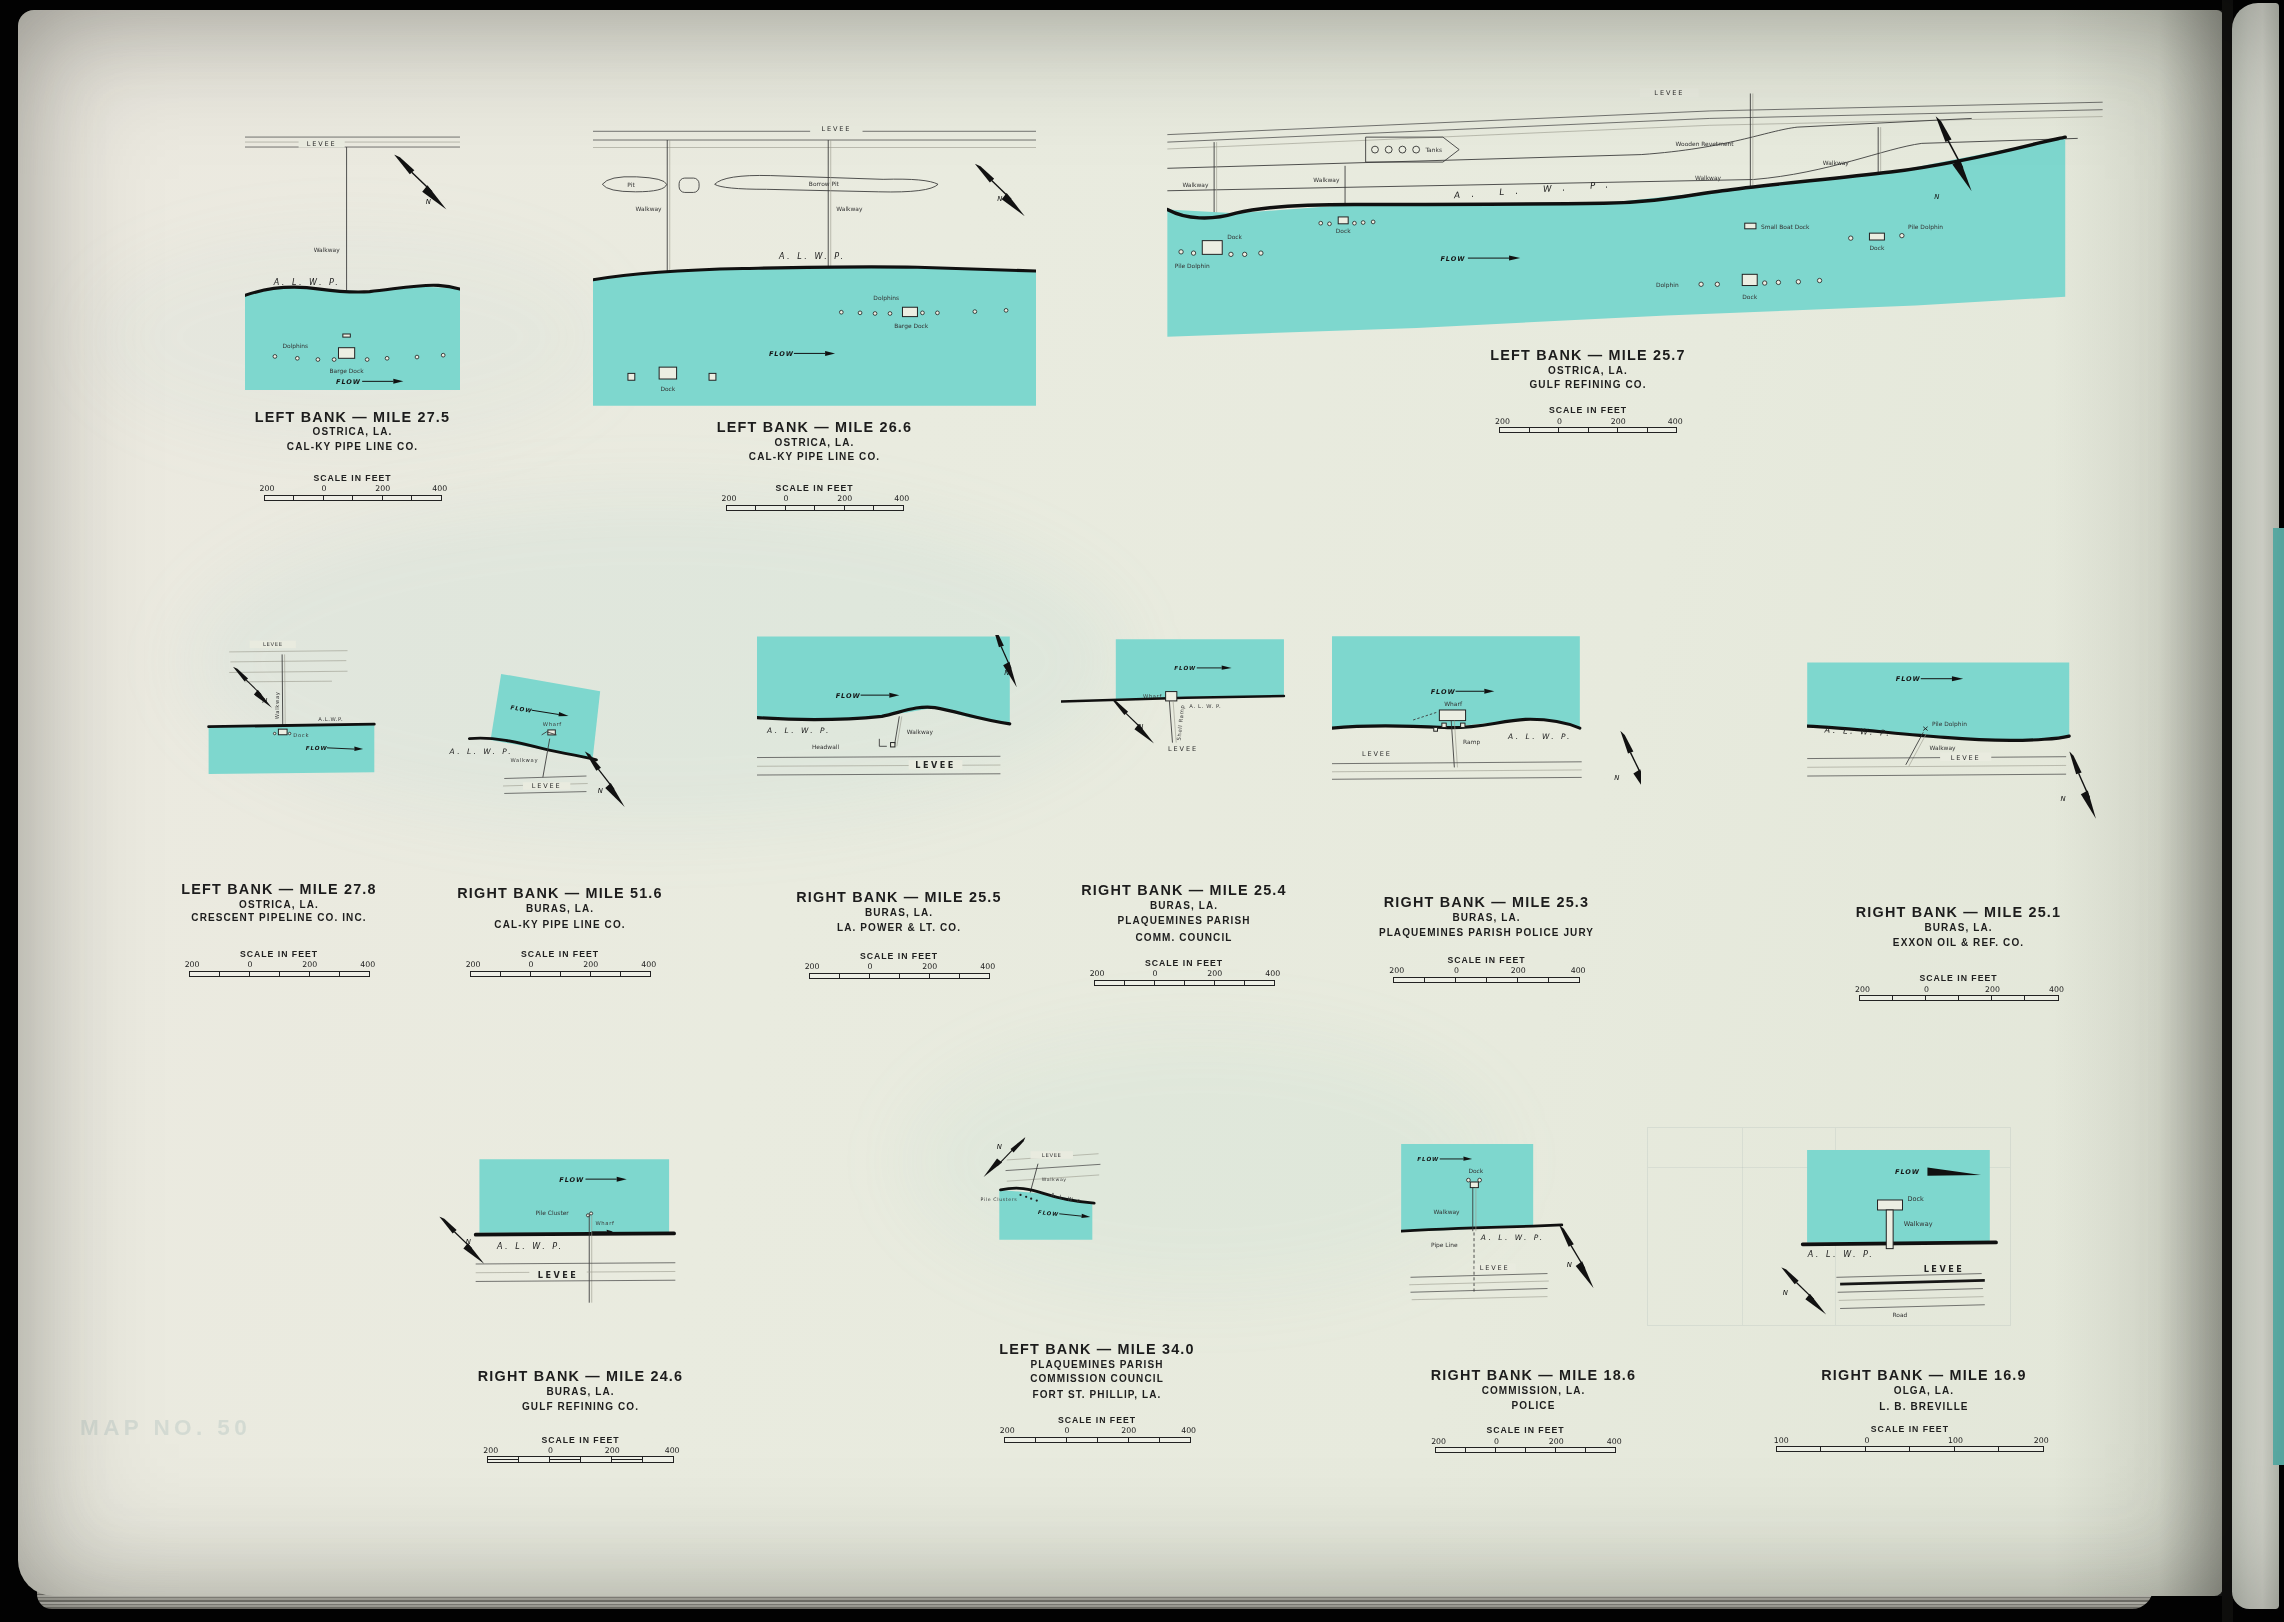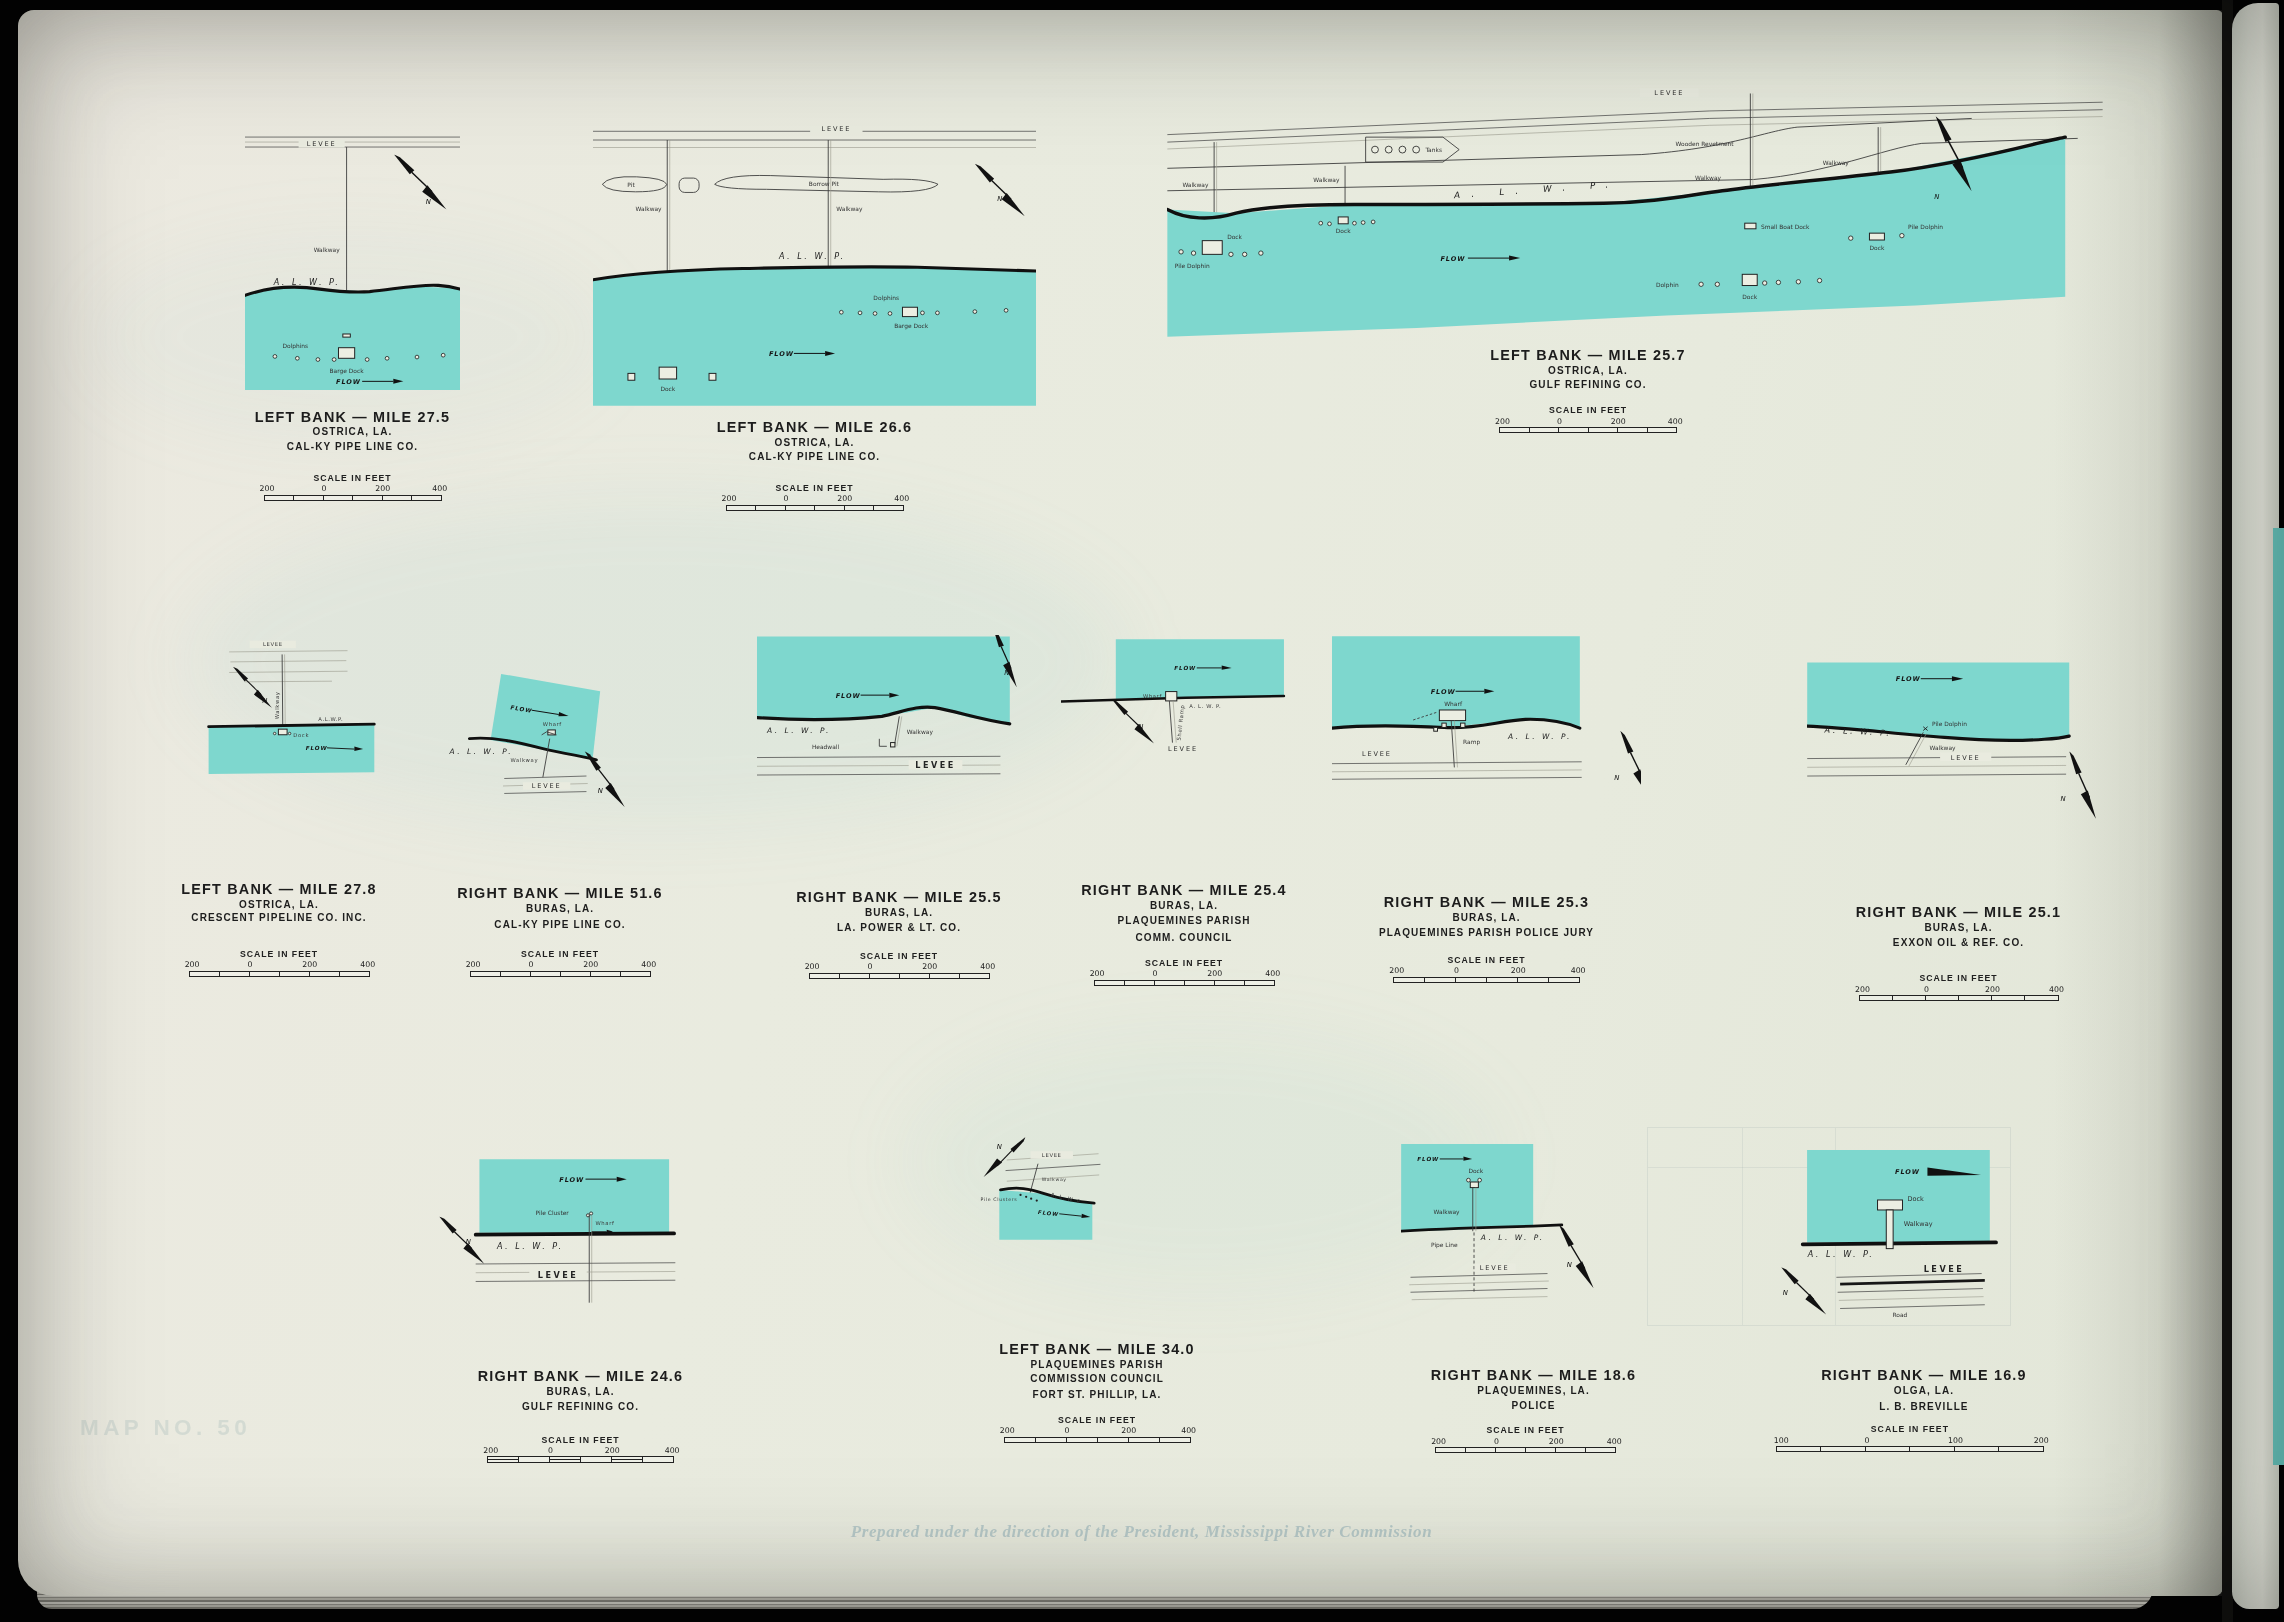--- a/index.html
+++ b/index.html
@@ -74,21 +74,20 @@
 
   <div class="blob" style="left:187px;top:499px;width:936px;height:325px;background:rgba(140,200,195,.10);"></div>
   <div class="blob" style="left:905px;top:1030px;width:593px;height:262px;background:rgba(140,200,195,.08);"></div>
   <div class="blob" style="left:94px;top:237px;width:512px;height:200px;background:rgba(150,205,200,.07);"></div>
   <div class="ghost ghost-box" style="left:1647px;top:1115px;width:362px;height:197px;">
     <div style="position:absolute;left:94px;top:0;width:0;height:100%;border-left:1.2px solid rgba(125,148,152,.13);"></div>
     <div style="position:absolute;left:187px;top:0;width:0;height:100%;border-left:1.2px solid rgba(125,148,152,.13);"></div>
     <div style="position:absolute;left:0;top:39px;width:100%;height:0;border-top:1.2px solid rgba(125,148,152,.13);"></div>
   </div>
   <div class="ghost" id="ghost-mapno">MAP NO. 50</div>
-  <div class="ghost" id="ghost-imprint">Prepared under the direction of the President, Mississippi River Commission</div>
 
   <div class="panel" style="left:245px;top:128px;width:215px">
     <svg class="drawing" width="215" height="278" viewBox="0 0 345 445">
       <line x1="0" y1="14" x2="345" y2="14" class="lvl"></line>
       <line x1="0" y1="22" x2="345" y2="22" class="lvlf"></line>
       <line x1="0" y1="30" x2="345" y2="30" class="lvl"></line>
       <rect x="86" y="18" width="74" height="13" class="pgbg"></rect>
       <text x="123" y="28" text-anchor="middle" class="lv">LEVEE</text>
       <line x1="163" y1="30" x2="163" y2="356" class="thin"></line>
       <text x="152" y="198" text-anchor="end" class="ms">Walkway</text>
@@ -693,21 +692,21 @@
       <line x1="15" y1="214" x2="235" y2="208" class="lvl"></line>
       <line x1="13" y1="226" x2="237" y2="220" class="lvlf"></line>
       <line x1="15" y1="238" x2="235" y2="232" class="lvl"></line>
       <line x1="17" y1="250" x2="235" y2="245" class="lvlf"></line>
       <g transform="translate(235,140) rotate(15 50 50)">
           <use href="#narr" width="100" height="100"></use>
         </g>
       <text x="266" y="198" class="nn">N</text>
     </svg>
     <div class="t1" style="margin-top:5px">RIGHT BANK — MILE 18.6</div>
-    <div class="t2">PLAQUEMINES, LA.</div>
+    <div class="t2">COMMISSION, LA.</div>
     <div class="t2" style="margin-top:3.1px">POLICE</div>
     <div class="scale" style="width:181px;margin-top:12.5px;margin-left:34px">
       <div class="sc-title">SCALE IN FEET</div>
       <div class="sc-labels">
         <span style="left:2%">200</span>
           <span style="left:34%">0</span>
         <span style="left:67%">200</span>
           <span style="left:99%">400</span>
       </div>
       <div class="sbar">

